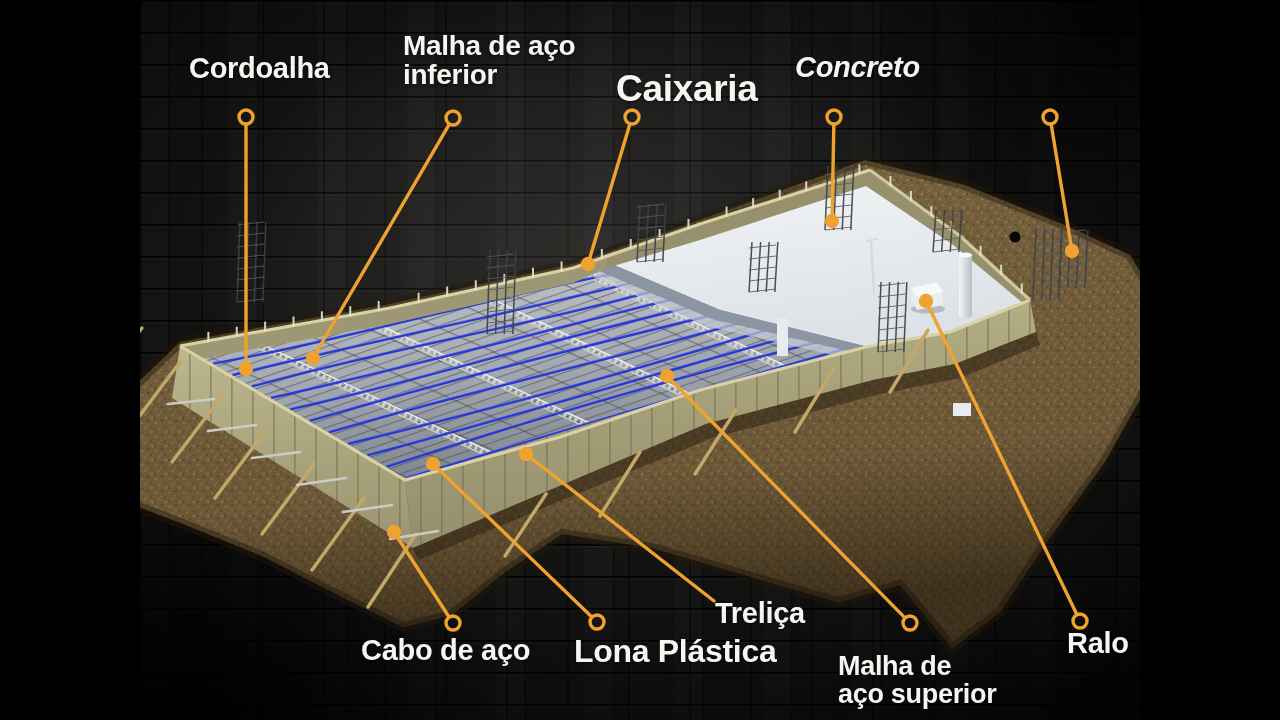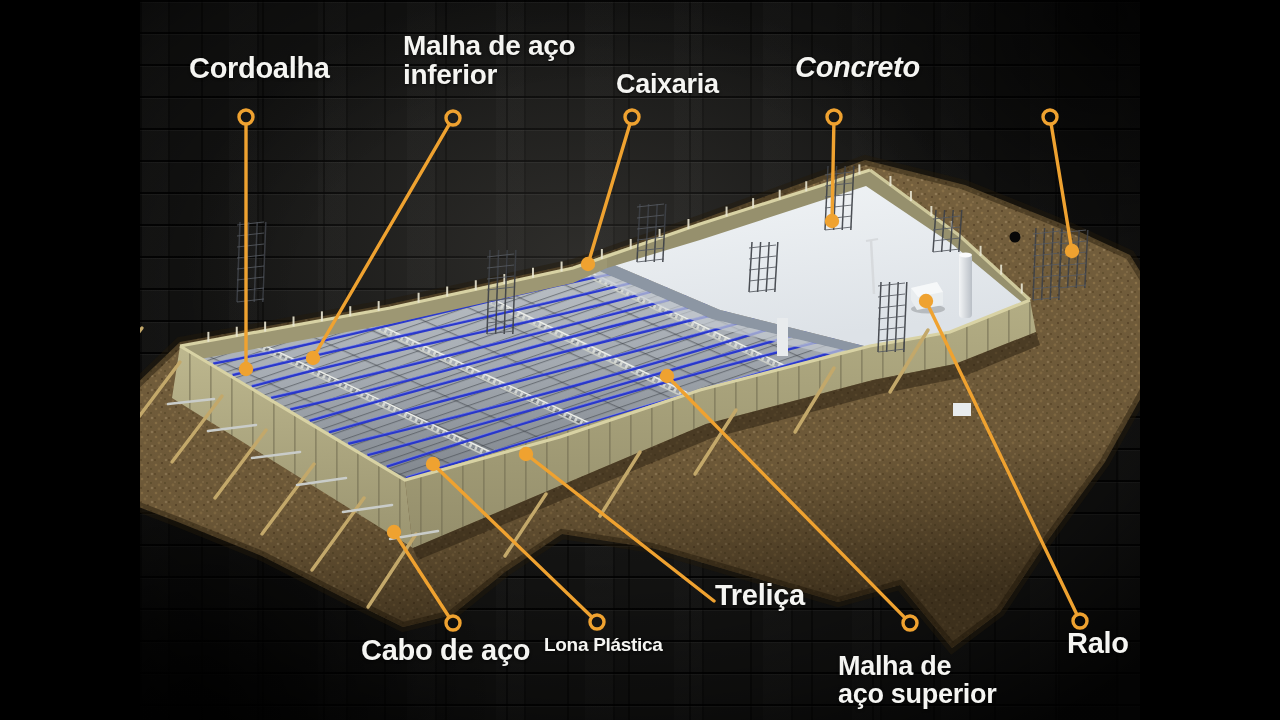--- a/index.html
+++ b/index.html
@@ -398,25 +398,25 @@
           <circle cx="1080" cy="621" r="7" fill="none" stroke="#efa230" stroke-width="3.4"></circle>
           <circle cx="926" cy="301" r="7.2" fill="#efa230"></circle>
         </g>
       </g>
   </svg>
 
   <div id="labels">
       <div class="lbl" style="left: 189px; top: 53px; font-size: 29px;">Cordoalha</div>
       <div class="lbl" style="left: 403px; top: 31px; font-size: 28px;">Malha de aço
 inferior</div>
-      <div class="lbl" style="left: 616px; top: 70px; font-size: 27px;">Caixaria</div>
+      <div class="lbl" style="left: 616px; top: 70px; font-size: 37px;">Caixaria</div>
       <div class="lbl" style="left: 795px; top: 52px; font-size: 29px; font-style: italic;">Concreto</div>
       <div class="lbl" style="left: 361px; top: 635px; font-size: 29px;">Cabo de aço</div>
-      <div class="lbl" style="left: 544px; top: 635px; font-size: 19px;">Lona Plástica</div>
-      <div class="lbl" style="left: 715px; top: 580px; font-size: 29px;">Treliça</div>
+      <div class="lbl" style="left: 574px; top: 635px; font-size: 32px;">Lona Plástica</div>
+      <div class="lbl" style="left: 715px; top: 598px; font-size: 29px;">Treliça</div>
       <div class="lbl" style="left: 838px; top: 638px; font-size: 27px; margin-top: 14px;">Malha de
 aço superior</div>
       <div class="lbl" style="left: 1059px; top: 628px; font-size: 29px; margin-left: 8px;">Ralo</div>
     </div>
 
   <div id="bar-left" class="bar"></div>
   <div id="bar-right" class="bar"></div>
 </div>
 
 </body></html>

